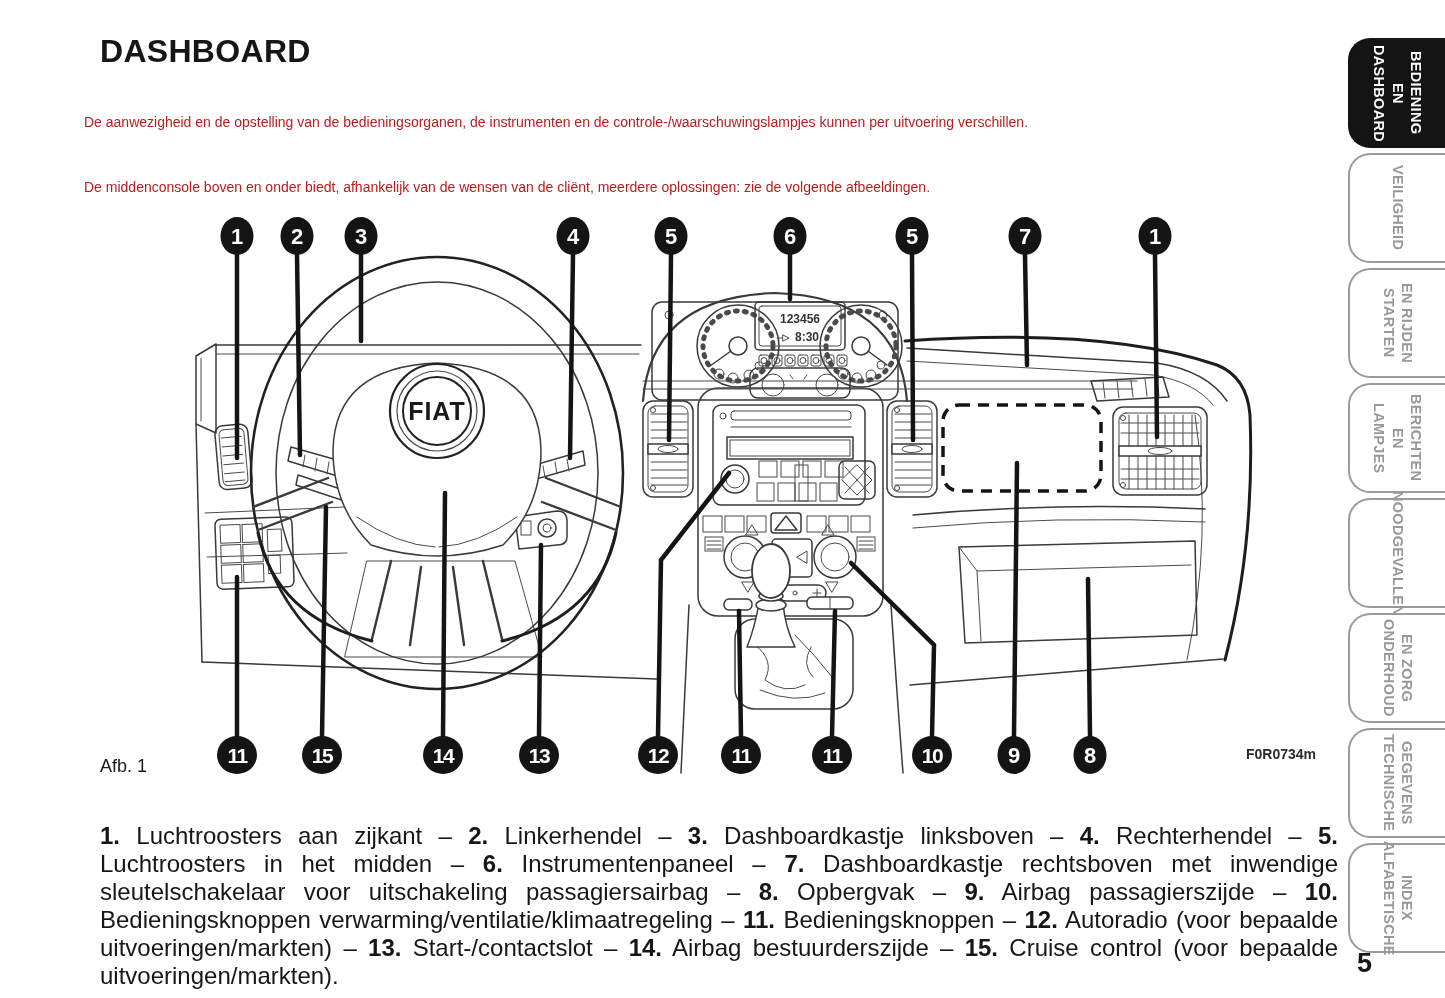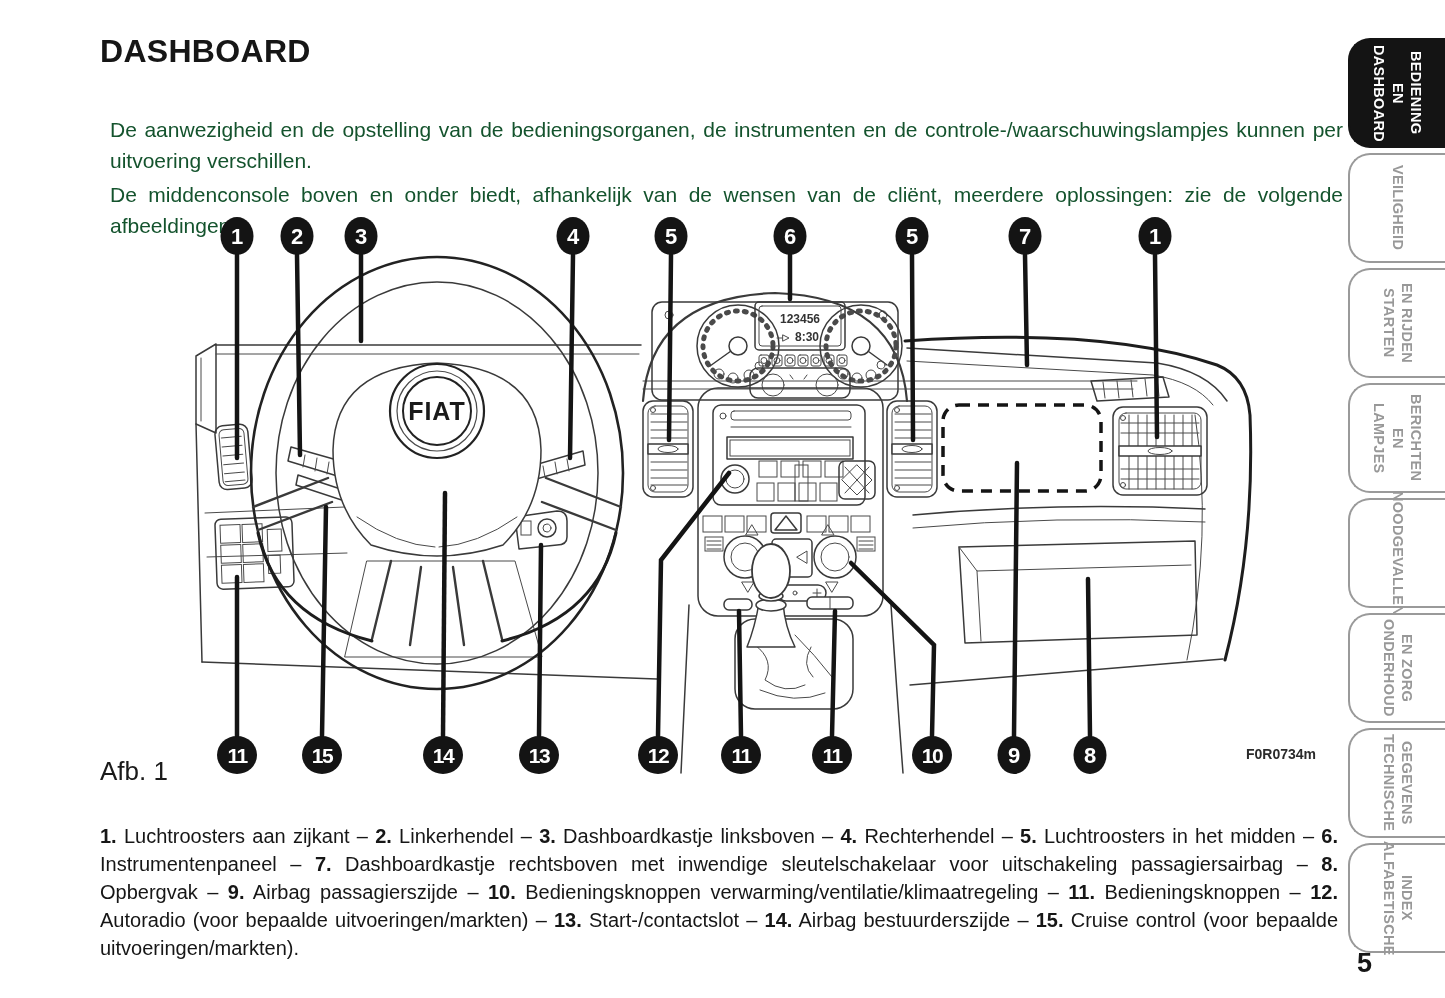--- a/index.html
+++ b/index.html
@@ -6,31 +6,31 @@
   body{
     width:1445px;height:998px;position:relative;overflow:hidden;
     background:#ffffff;color:#111;
     font-family:"Liberation Sans", sans-serif;
   }
   .page-title{
     position:absolute;left:100px;top:33px;
     font-size:32px;font-weight:800;letter-spacing:.3px;color:#161616;
   }
   .para{
-    position:absolute;left:110px;width:1233px;
-    font-size:21px;line-height:31px;text-align:justify;color:#14532d;
+    position:absolute;left:84px;width:1233px;
+    font-size:14px;line-height:31px;text-align:justify;color:#b91c1c;
   }
   .para-1{top:93px;}
   .para-2{top:158px;}
   .figure-wrap{position:absolute;left:95px;top:215px;width:1250px;height:560px;}
-  .figure-caption{position:absolute;left:100px;top:756px;font-size:26px;color:#1a1a1a;}
+  .figure-caption{position:absolute;left:100px;top:756px;font-size:18px;color:#1a1a1a;}
   .figure-code{position:absolute;left:1237px;top:746px;font-size:14px;font-weight:bold;color:#2b2b2b;margin-left:9px;}
   .legend{
     position:absolute;left:100px;top:822px;width:1238px;
-    font-size:20px;line-height:28px;text-align:justify;color:#161616;
+    font-size:24px;line-height:28px;text-align:justify;color:#161616;
   }
   .legend b{font-weight:bold;}
   .page-number{position:absolute;left:1357px;top:948px;font-size:27px;font-weight:800;color:#161616;}
   .sidebar{
     position:absolute;right:0;top:38px;width:97px;
     display:flex;flex-direction:column;gap:5px;
   }
   .tab{
     box-sizing:border-box;height:110px;width:100%;
     border:2.5px solid #9a9a9a;border-right:none;

